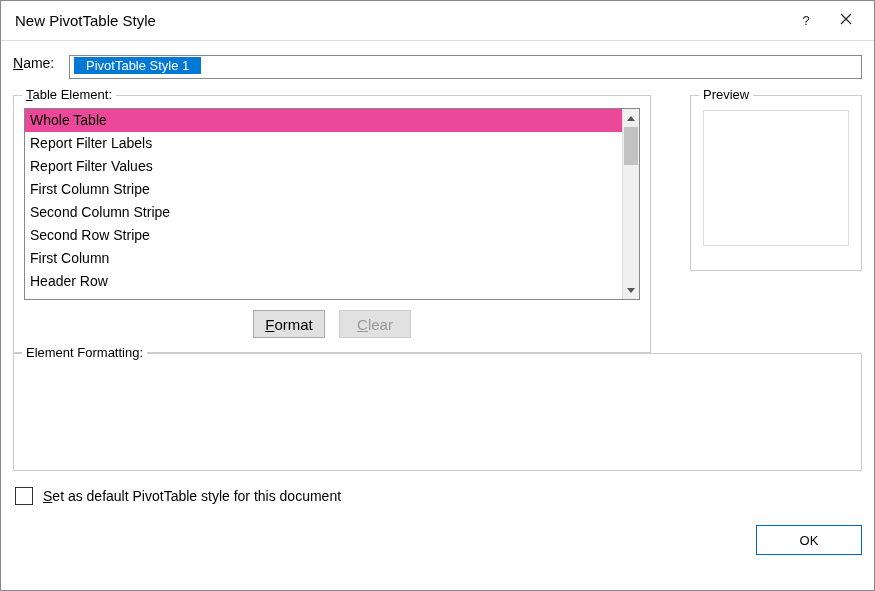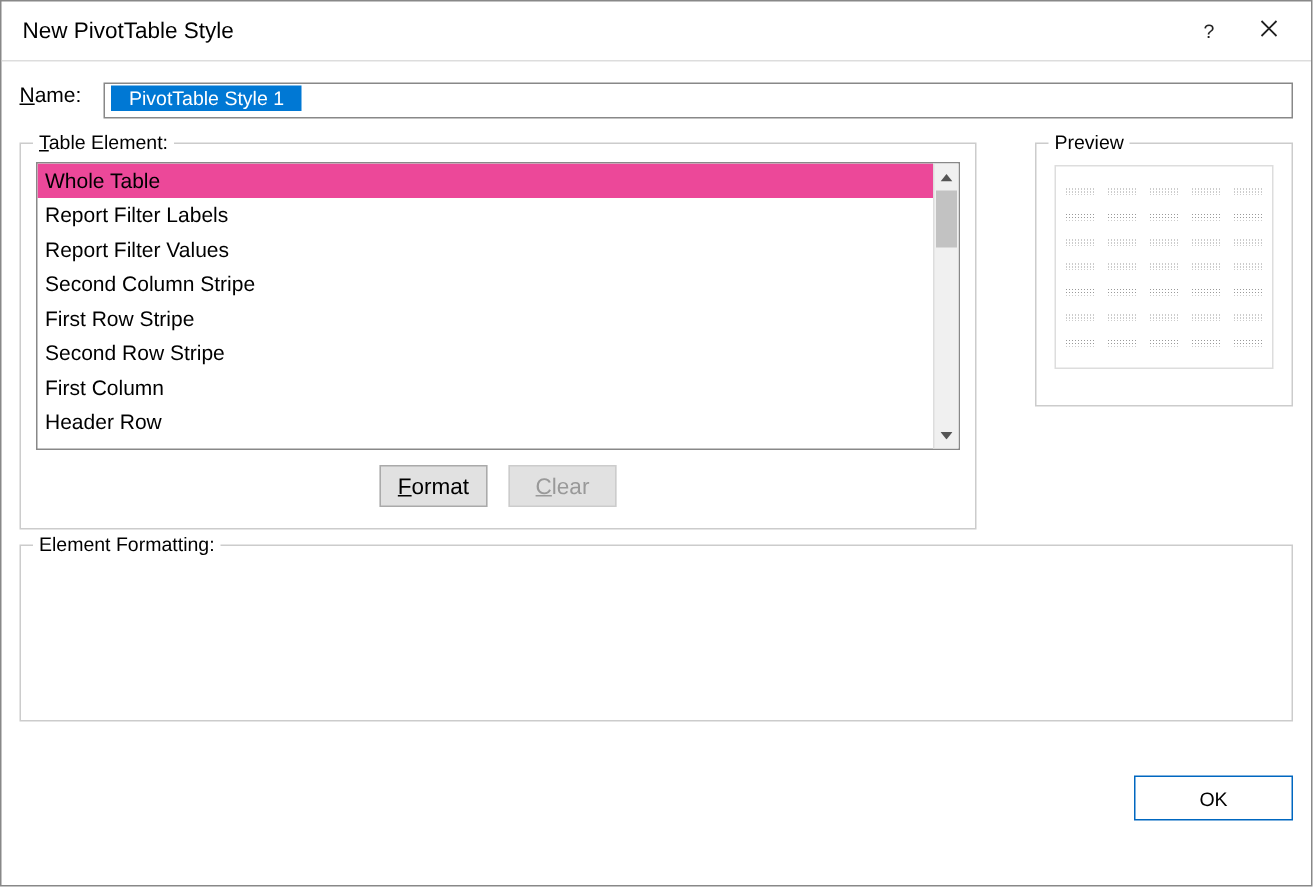--- a/index.html
+++ b/index.html
@@ -53,21 +53,20 @@
   font-family: inherit;
 }
 .name-input .sel {
   background: #0078d4;
   color: #fff;
   padding: 1px 12px;
 }
 .columns {
   display: flex;
   gap: 39px;
-  margin-bottom: 10px;
 }
 .left-col { flex: 1; }
 .right-col { width: 172px; }
 .fieldset {
   border: 1px solid #ccc;
   padding: 12px 10px 14px 10px;
   position: relative;
 }
 .fieldset-label {
   position: absolute;
@@ -235,22 +234,22 @@
     <div class="left-col">
       <div class="fieldset">
         <div class="fieldset-label">
           <span class="underline-first">T</span><span>able Element:</span>
         </div>
         <div class="listbox">
           <div class="list-items">
             <div class="list-item selected">Whole Table</div>
             <div class="list-item">Report Filter Labels</div>
             <div class="list-item">Report Filter Values</div>
+            <div class="list-item">First Column Stripe</div>
             <div class="list-item">Second Column Stripe</div>
-            <div class="list-item">First Row Stripe</div>
             <div class="list-item">Second Row Stripe</div>
             <div class="list-item">First Column</div>
             <div class="list-item">Header Row</div>
           </div>
           <div class="list-scrollbar">
             <div class="scroll-arrow">
               <svg width="8" height="5" viewBox="0 0 8 5">
                   <path d="M0 5 L4 0 L8 5 Z" fill="#555"></path>
                 </svg>
             </div>
@@ -330,18 +329,24 @@
           </div>
         </div>
       </div>
     </div>
   </div>
 
   <div class="element-formatting">
     <div class="fieldset-label">Element Formatting:</div>
   </div>
 
+  <div class="checkbox-row">
+    <div class="checkbox"></div>
+    <div class="checkbox-label">
+      <span class="underline-first">S</span><span>et as default PivotTable style for this document</span>
+    </div>
+  </div>
 
 </div>
 
 <div class="footer">
   <button class="btn-primary">OK</button>
 </div>
 
 </body></html>

